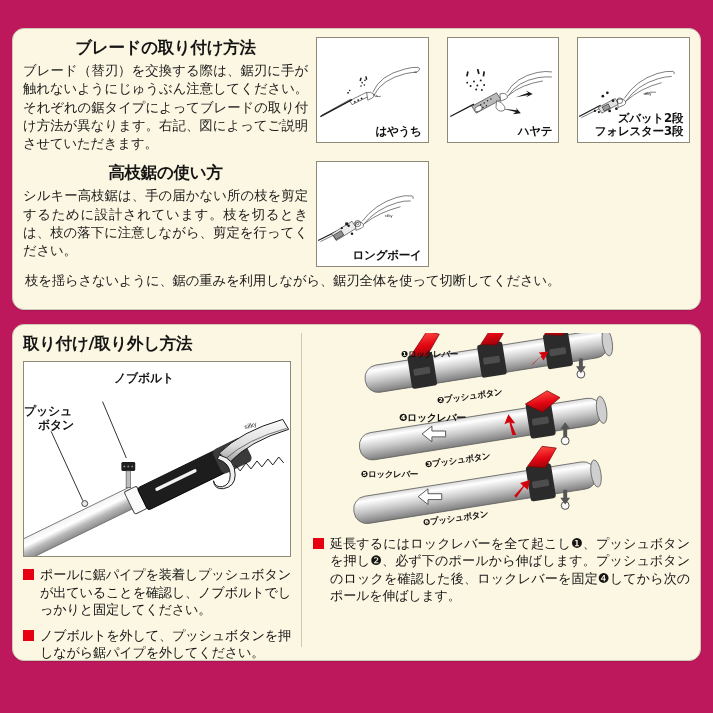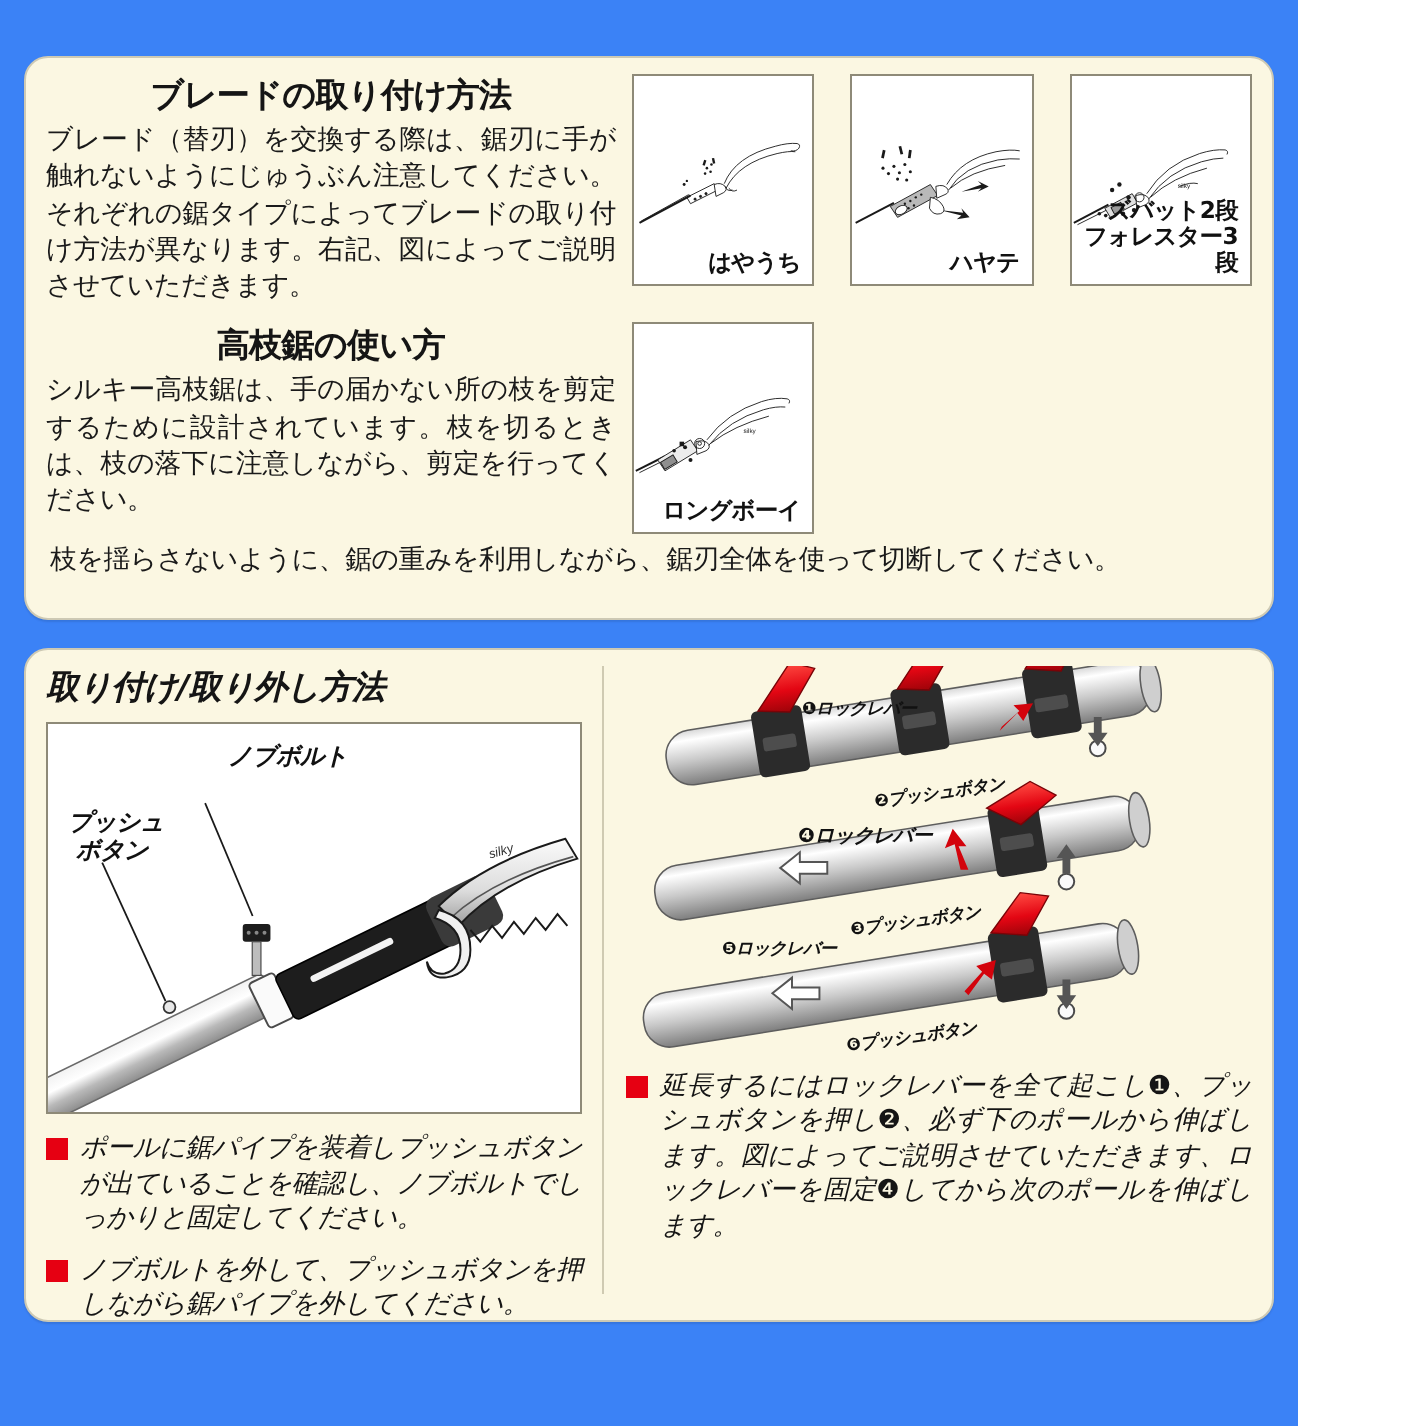--- a/index.html
+++ b/index.html
@@ -7,36 +7,36 @@
   html, body {
     width: 713px;
     height: 713px;
     background: #ffffff;
     font-family: "DejaVu Sans", "Liberation Sans", sans-serif;
     overflow: hidden;
   }
 
   #page {
     position: relative;
-    width: 649px;
+    width: 713px;
     height: 713px;
-    background: #3b82f6;
+    background: #be185d;
     padding: 28px 12px 12px 12px;
   }
 
   
   .panel {
     background: #fbf7e2;
     border: 1px solid #cdc9b4;
     border-radius: 12px;
     box-shadow: 0 1px 1px rgba(0,0,0,0.10);
     position: relative;
   }
   #panel-top    { height: 282px; padding: 8px 10px 6px 10px; }
-  #panel-bottom { height: 337px; margin-top: 14px; padding: 8px 10px 13px 10px; font-style: italic; }
+  #panel-bottom { height: 337px; margin-top: 14px; padding: 8px 10px 13px 10px; }
 
   
   .sec-title {
     font-weight: bold;
     font-size: 16.5px;
     letter-spacing: -0.3px;
     color: #151515;
     text-align: center;
   }
   .sec-title.left { text-align: left; }
@@ -356,21 +356,21 @@
             <circle cx="60" cy="143" r="3" fill="#e8e8e8" stroke="#333" stroke-width="0.9"></circle>
 
             <line x1="102" y1="97" x2="78" y2="40" stroke="#1a1a1a" stroke-width="0.9"></line>
             <line x1="58" y1="140" x2="26" y2="70" stroke="#1a1a1a" stroke-width="0.9"></line>
 
             <text x="222" y="68" font-size="6.5" fill="#333" font-family="sans-serif" transform="rotate(-16 222 68)">silky</text>
           </svg>
 
           <div style="position:absolute; left:90px; top:8px; font-size:12px; font-weight:bold; color:#111; letter-spacing:-0.3px;">ノブボルト</div>
 
-          <div style="position:absolute; left:10px; top:42px; font-size:12px; font-weight:bold; color:#111; letter-spacing:-0.3px; line-height:14px;">プッシュ</div>
+          <div style="position:absolute; left:0; top:42px; font-size:12px; font-weight:bold; color:#111; letter-spacing:-0.3px; line-height:14px;">プッシュ</div>
           <div style="position:absolute; left:14px; top:56px; font-size:12px; font-weight:bold; color:#111; letter-spacing:-0.3px; line-height:14px;">ボタン</div>
         </div>
 
         <div class="bullet-list">
           <div class="bullet">
             <div class="bullet-sq"></div>
             <div class="bullet-txt">ポールに鋸パイプを装着しプッシュボタンが出ていることを確認し、ノブボルトでしっかりと固定してください。</div>
           </div>
           <div class="bullet">
             <div class="bullet-sq"></div>
@@ -484,21 +484,21 @@
 
             <div style="position:absolute; left:110px; top:180px; font-size:8.6px; font-weight:bold; color:#111; letter-spacing:-0.4px; white-space:nowrap; transform:rotate(-8deg);">
               <span>❻</span><span>プッシュボタン</span>
             </div>
           </div>
         </div>
 
         <div class="bot-bullets">
           <div class="bullet">
             <div class="bullet-sq"></div>
-            <div class="bullet-txt">延長するにはロックレバーを全て起こし❶、プッシュボタンを押し❷、必ず下のポールから伸ばします。図によってご説明させていただきます、ロックレバーを固定❹してから次のポールを伸ばします。</div>
+            <div class="bullet-txt">延長するにはロックレバーを全て起こし❶、プッシュボタンを押し❷、必ず下のポールから伸ばします。プッシュボタンのロックを確認した後、ロックレバーを固定❹してから次のポールを伸ばします。</div>
           </div>
         </div>
 
       </div>
     </div>
   </div>
 
 </div>
 
 </body></html>

